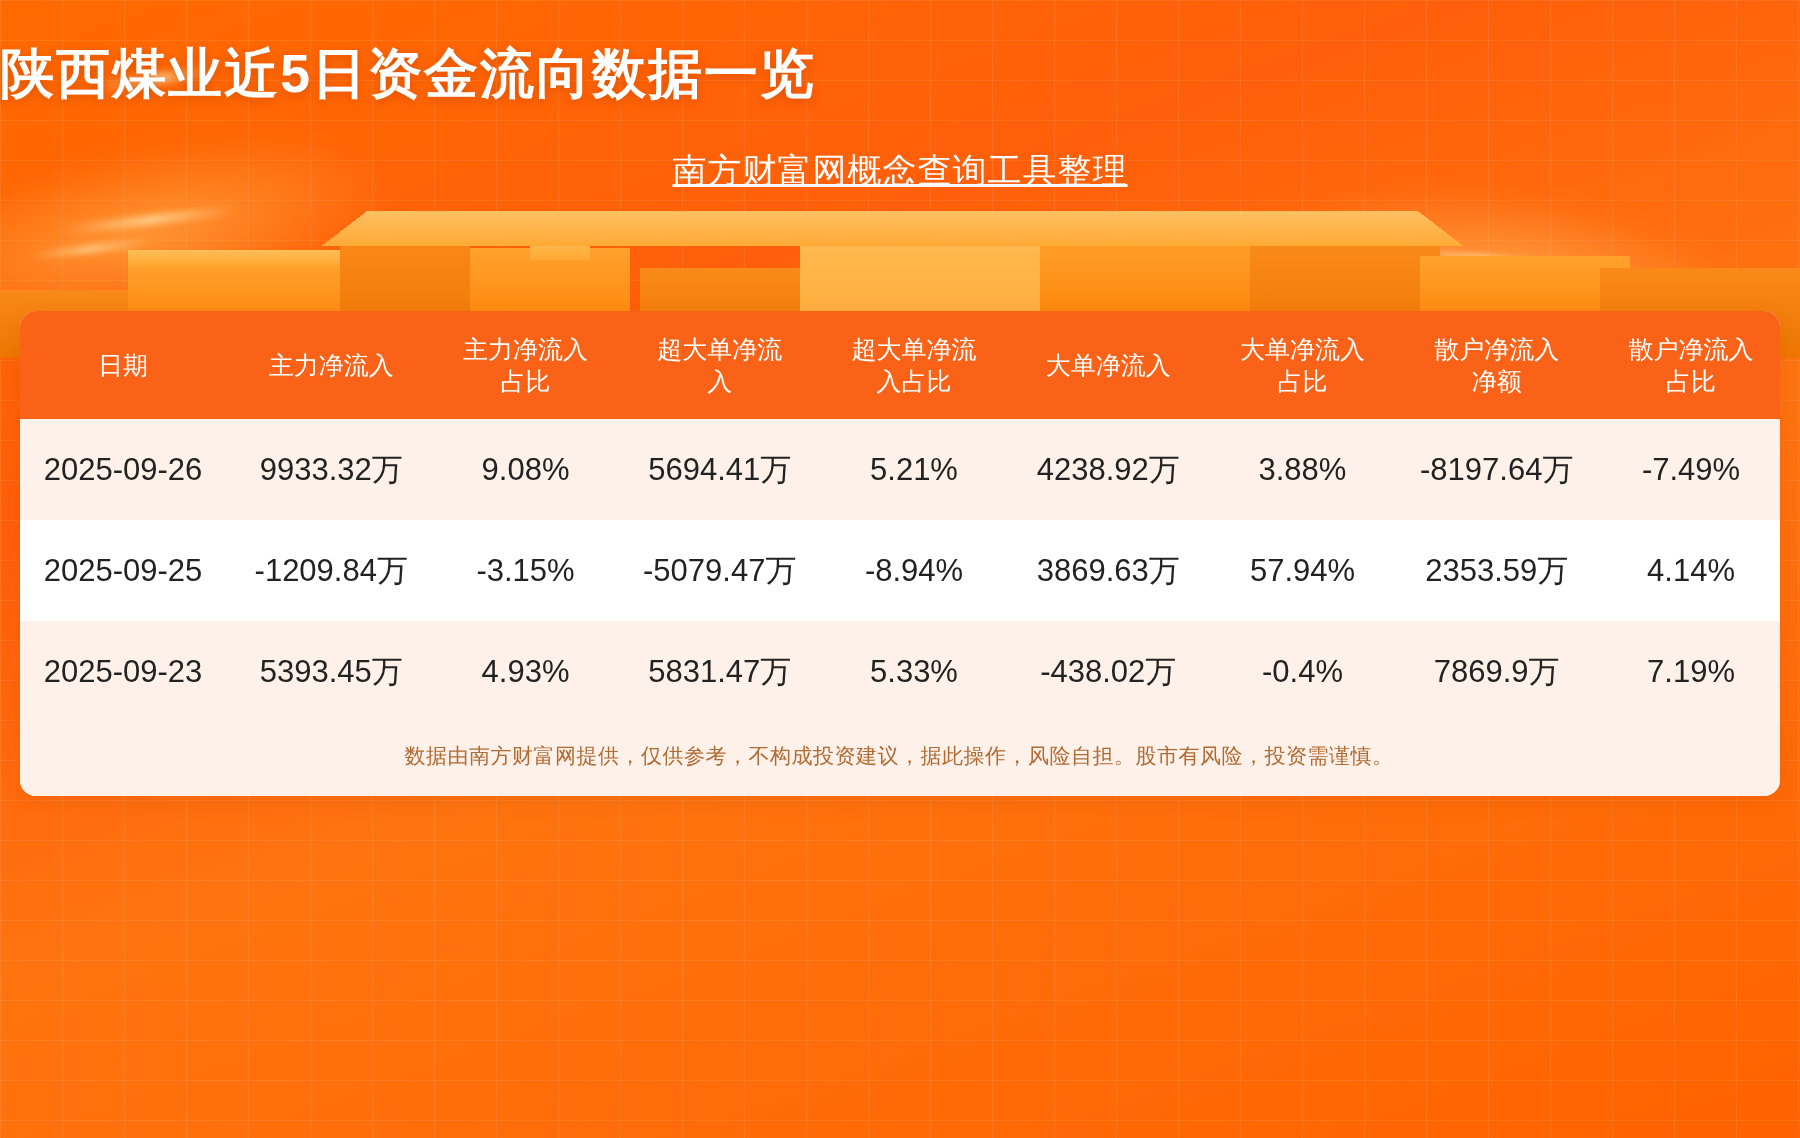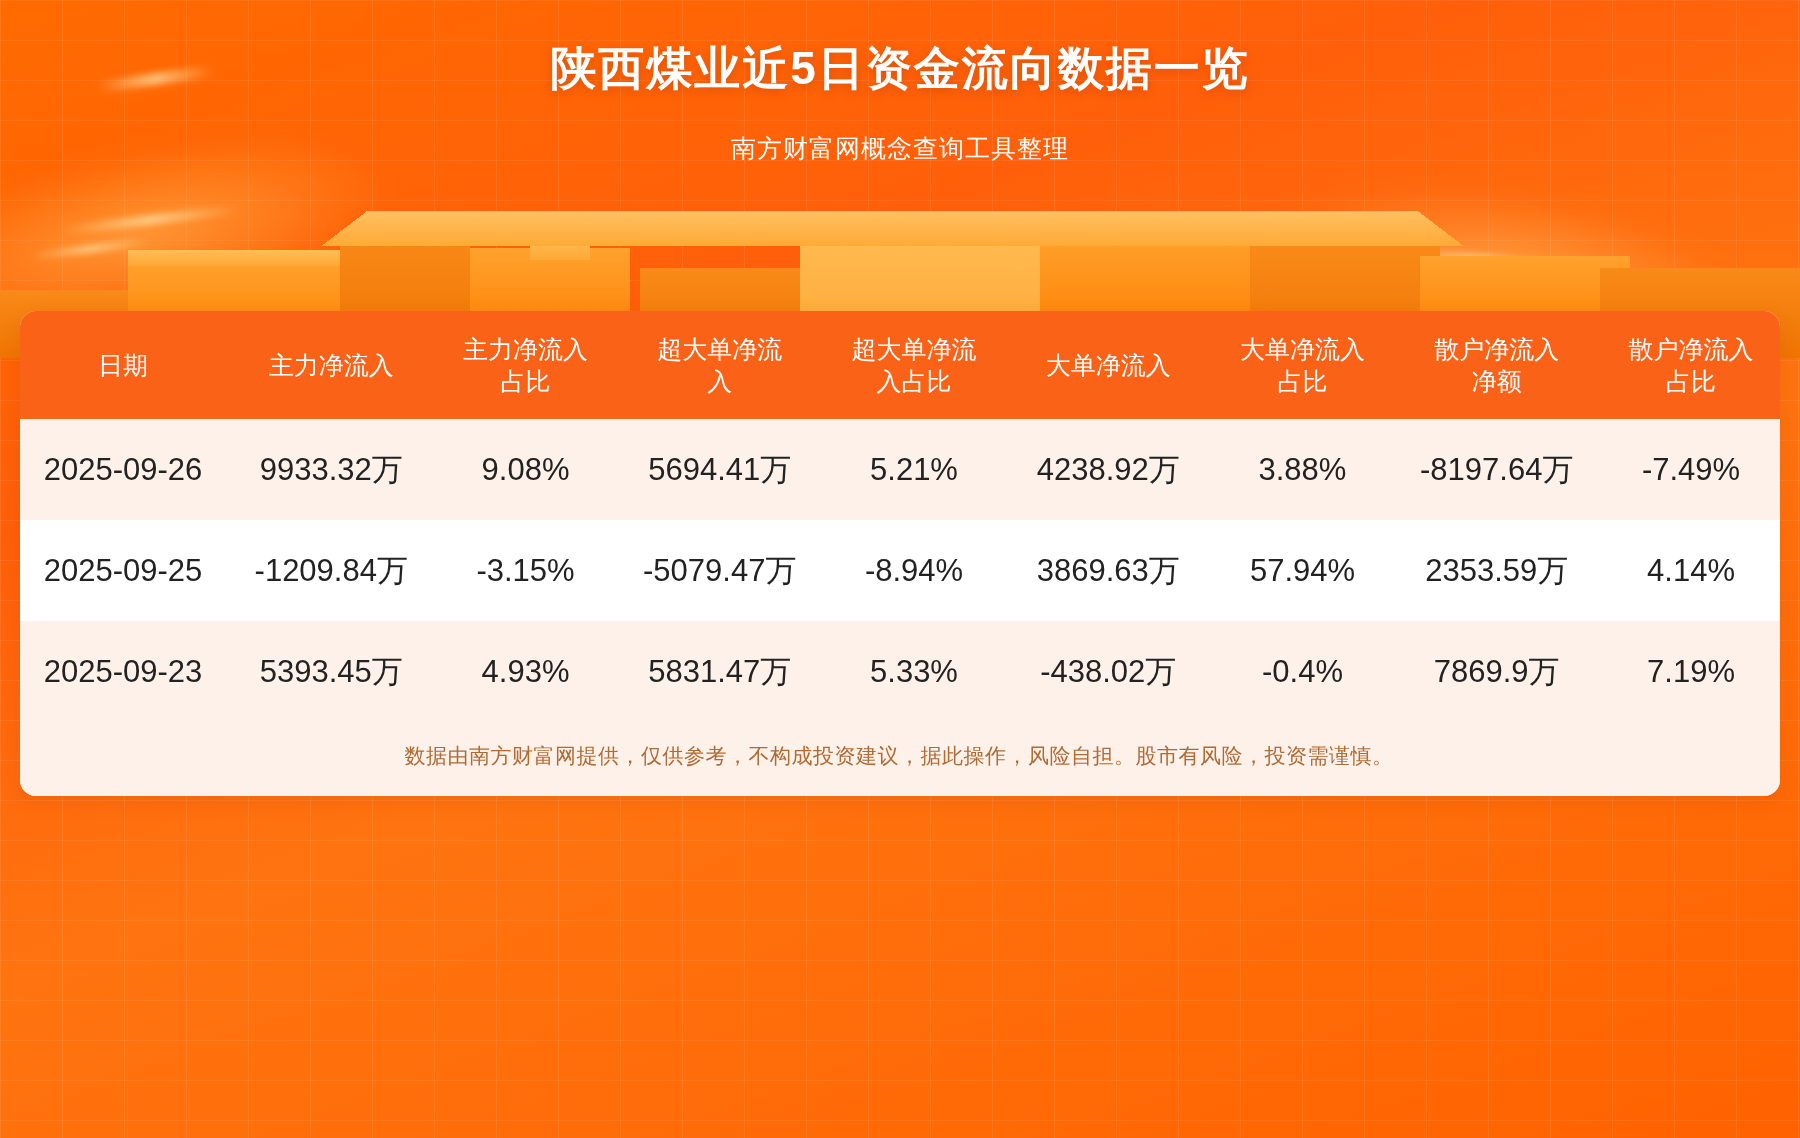--- a/index.html
+++ b/index.html
@@ -77,36 +77,36 @@
     left: 345px; top: 8px;
     width: 1095px; height: 60px;
     background: linear-gradient(180deg, #ffc062 0%, #ffaa36 100%);
     transform: perspective(600px) rotateX(55deg);
   }
 
   
   .title {
     position: absolute;
     top: 38px; left: 0; right: 0;
-    text-align: center;
-    font-size: 46px;
+    font-size: 54px;
     font-weight: bold;
     color: #ffffff;
     letter-spacing: 2px;
     text-shadow: 0 3px 10px rgba(160,50,0,0.35);
     z-index: 5;
   }
   .subtitle {
     position: absolute;
-    top: 132px; left: 0; right: 0;
+    top: 148px; left: 0; right: 0;
     text-align: center;
-    font-size: 25px;
+    font-size: 34px;
     color: #ffffff;
     letter-spacing: 1px;
     z-index: 5;
+    text-decoration: underline;
   }
 
   
   .card {
     position: absolute;
     left: 20px; top: 311px;
     width: 1760px;
     background: #fdf4ee;
     border-radius: 16px;
     overflow: hidden;

